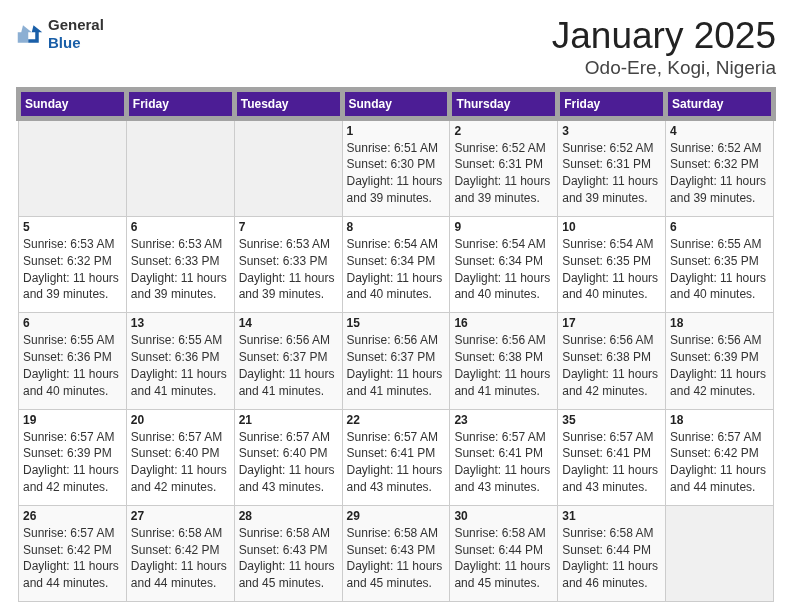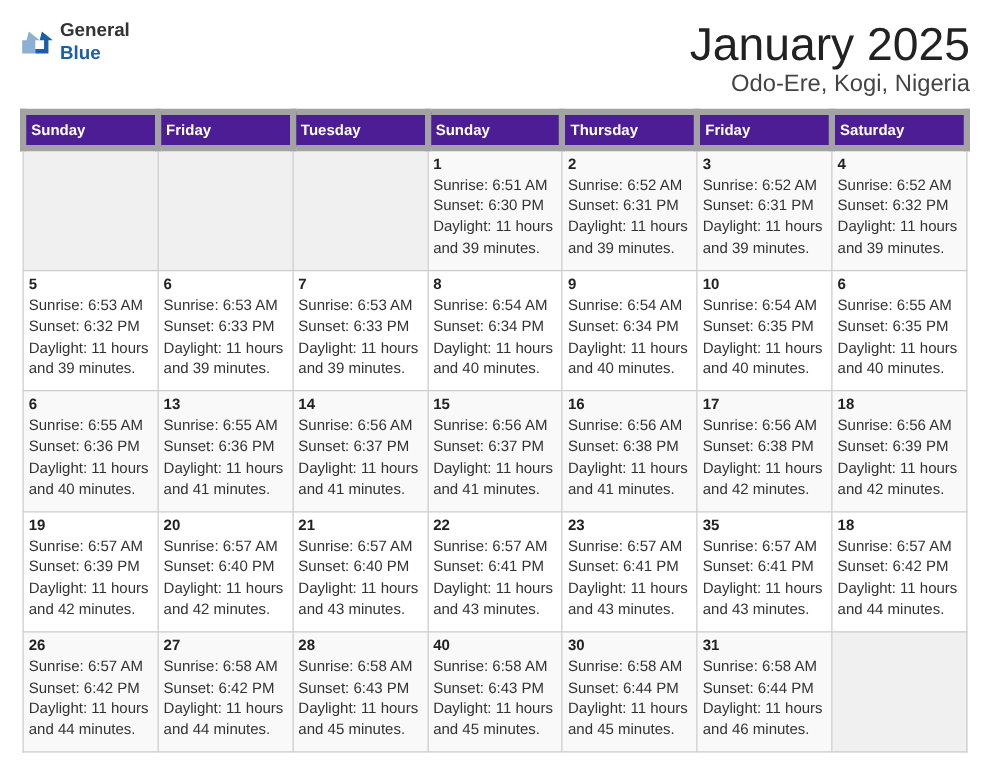--- a/index.html
+++ b/index.html
@@ -306,21 +306,21 @@
 Sunset: 6:42 PM
 Daylight: 11 hours and 44 minutes.</div>
           </td>
           <td>
             <span class="day-num">28</span>
             <div class="day-info">Sunrise: 6:58 AM
 Sunset: 6:43 PM
 Daylight: 11 hours and 45 minutes.</div>
           </td>
           <td>
-            <span class="day-num">40</span>
+            <span class="day-num">29</span>
             <div class="day-info">Sunrise: 6:58 AM
 Sunset: 6:43 PM
 Daylight: 11 hours and 45 minutes.</div>
           </td>
           <td>
             <span class="day-num">30</span>
             <div class="day-info">Sunrise: 6:58 AM
 Sunset: 6:44 PM
 Daylight: 11 hours and 45 minutes.</div>
           </td>

